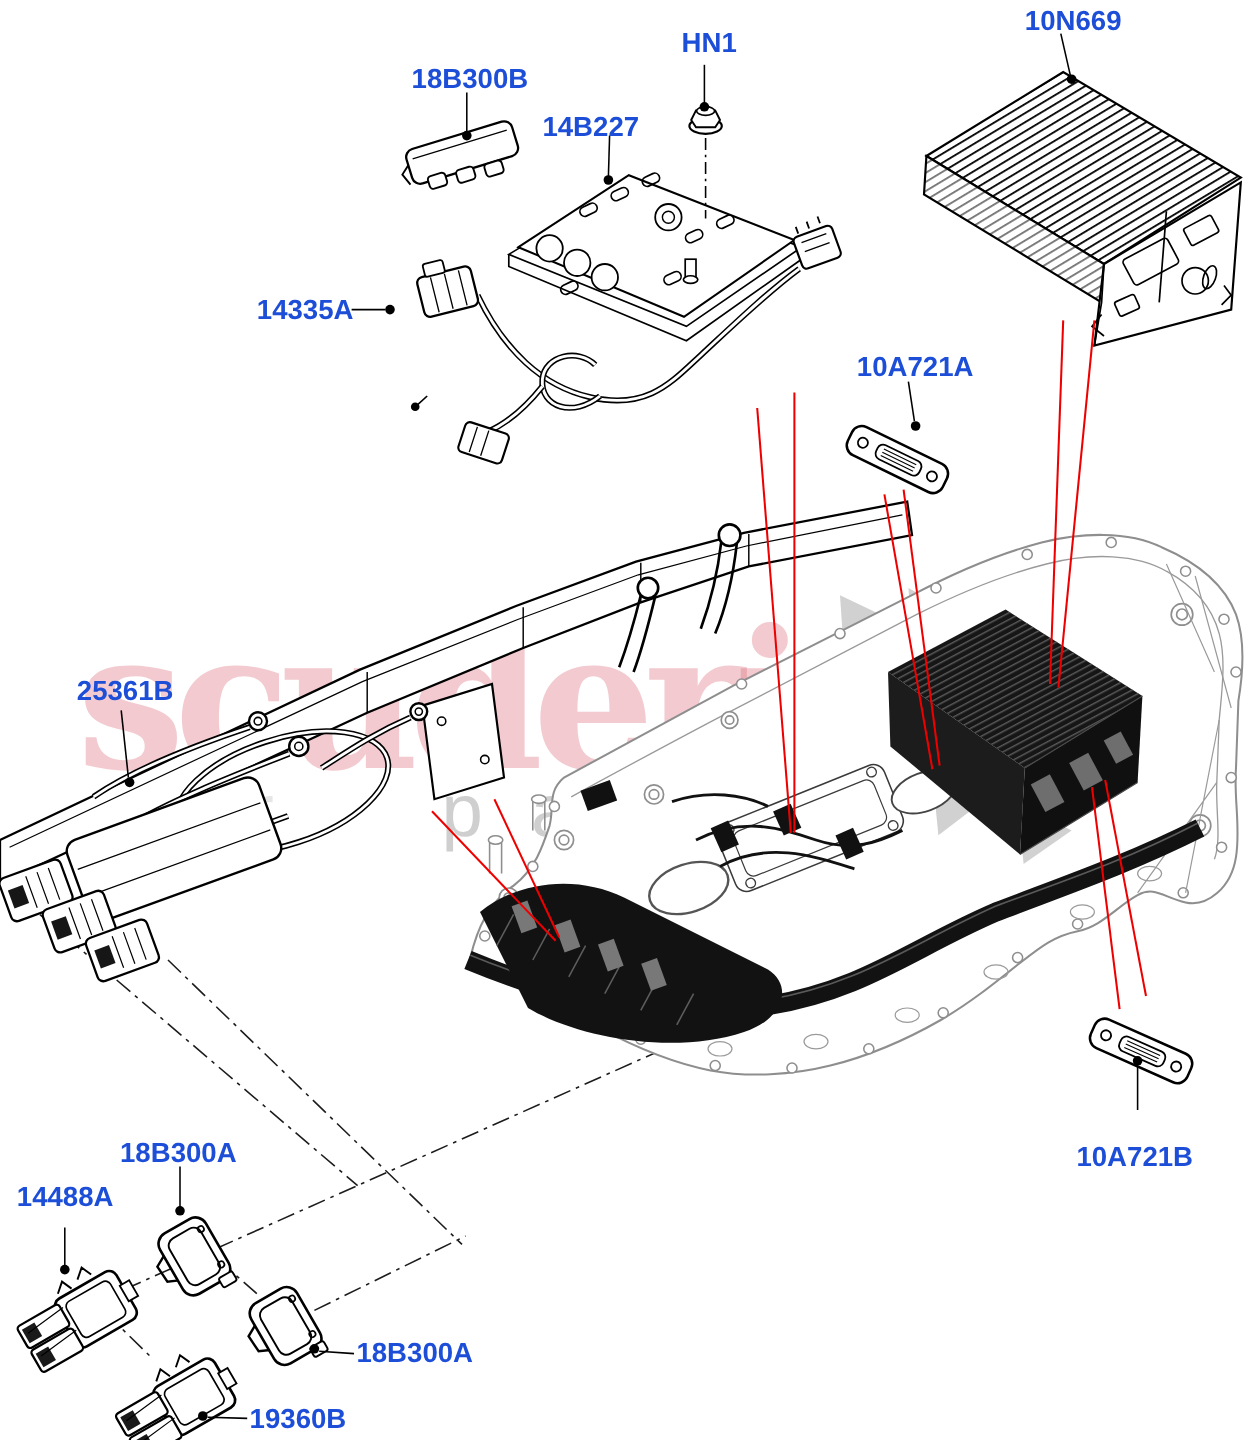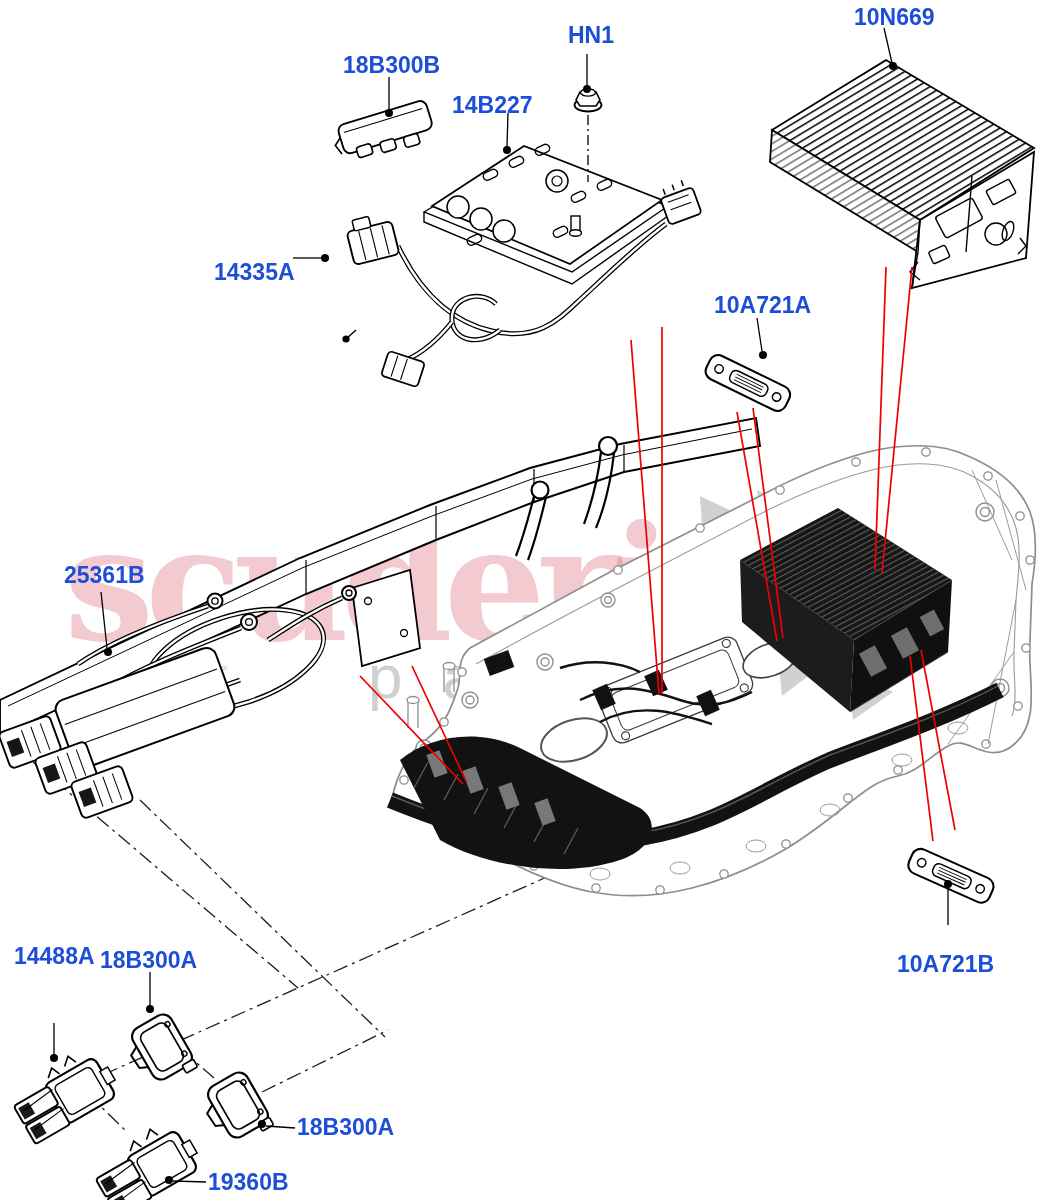--- a/index.html
+++ b/index.html
@@ -408,21 +408,21 @@
       <circle cx="54" cy="1058" r="4"></circle>
       <circle cx="262" cy="1124" r="4"></circle>
       <circle cx="169" cy="1180" r="4"></circle>
     </g>
   </svg>
 
   <div class="plabel" style="left:343px;top:53px">18B300B</div>
   <div class="plabel" style="left:452px;top:93px">14B227</div>
   <div class="plabel" style="left:568px;top:23px">HN1</div>
   <div class="plabel" style="left:854px;top:5px">10N669</div>
-  <div class="plabel" style="left:214px;top:260px">14335A</div>
+  <div class="plabel" style="left:214px;top:246px">14335A</div>
   <div class="plabel" style="left:714px;top:293px">10A721A</div>
   <div class="plabel" style="left:64px;top:563px">25361B</div>
   <div class="plabel" style="left:897px;top:952px">10A721B</div>
   <div class="plabel" style="left:100px;top:948px">18B300A</div>
-  <div class="plabel" style="left:14px;top:944px">14488A</div>
+  <div class="plabel" style="left:14px;top:985px">14488A</div>
   <div class="plabel" style="left:297px;top:1115px">18B300A</div>
   <div class="plabel" style="left:208px;top:1170px">19360B</div>
 </div>
 
 </body></html>

